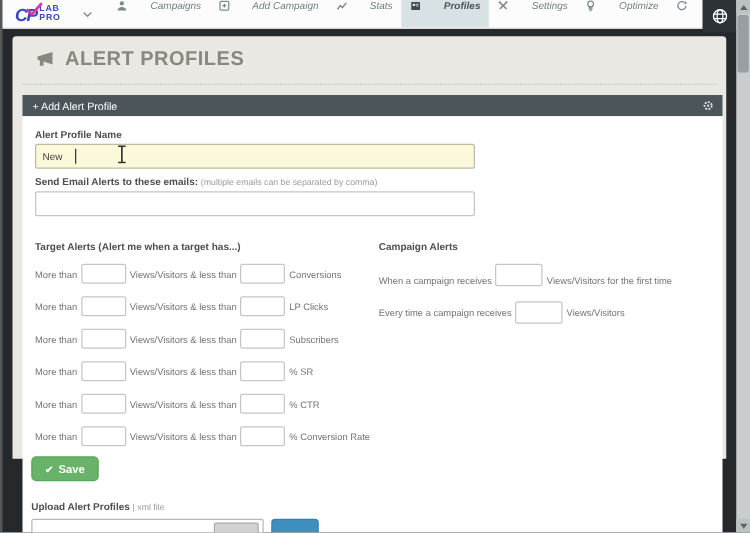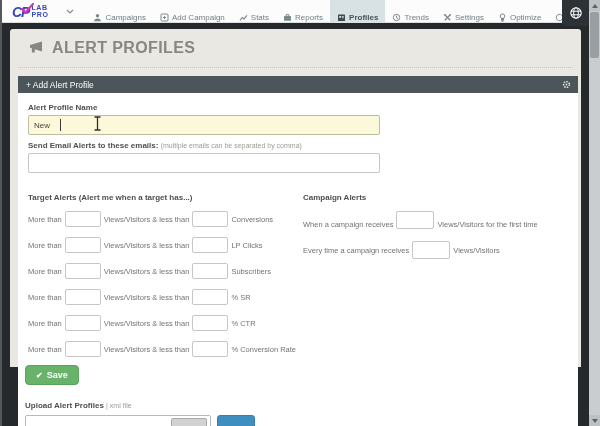--- a/index.html
+++ b/index.html
@@ -17,21 +17,21 @@
     position:absolute; top:0; left:0; width:589px; height:23px;
     background:#fcfcfc; border-bottom:1px solid #dfdfdf;
     display:flex; align-items:center; z-index:2;
   }
   .logo { display:flex; align-items:flex-end; margin-left:12px; position:relative; }
   .logo-cp { font-size:14px; font-weight:bold; color:#3847bf; letter-spacing:-1px; line-height:14px; font-style:italic; }
   .logo-check { position:absolute; left:9px; top:-4px; }
   .logo-lab { font-size:7px; font-weight:bold; color:#3847bf; letter-spacing:0.6px; margin-left:2px; margin-bottom:1px; }
   .nav-chevron { margin-left:18px; display:flex; align-items:center; cursor:pointer; }
   .nav-items { display:flex; align-items:stretch; height:100%; margin-left:12px; }
-  .nav-item { display:flex; align-items:flex-end; gap:3px; padding:0 7px; font-size:8px; color:#6e7e81; cursor:pointer; white-space:nowrap; }
+  .nav-item { display:flex; align-items:flex-start; gap:18px; padding:0 7px; font-size:8px; color:#6e7e81; cursor:pointer; white-space:nowrap;font-style:italic; }
   .nav-item.active { background:#d8e1e4; color:#45555b; font-weight:bold; }
   .nav-icon { display:flex; align-items:center; }
   .globe-btn {
     position:absolute; right:11px; top:0; width:27px; height:26px;
     background:#2d3237; border-radius:0 0 3px 3px; z-index:3;
     display:flex; align-items:center; justify-content:center; cursor:pointer;
   }
 
   
   .scrollbar { position:absolute; right:0; top:0; width:11px; height:426px; background:#c9cdcf; z-index:5; }
@@ -142,48 +142,30 @@
       <span>Add Campaign</span>
     </div>
     <div class="nav-item">
       <span class="nav-icon">
         <svg width="9" height="9" viewBox="0 0 9 9">
             <polyline points="1,7.5 3.2,4.5 5,6 8,2.3" fill="none" stroke="#7b8a8d" stroke-width="1.2"></polyline>
           </svg>
       </span>
       <span>Stats</span>
     </div>
-    <div class="nav-item">
-      <span class="nav-icon">
-        <svg width="9" height="9" viewBox="0 0 9 9">
-            <rect x="1" y="3" width="7" height="4.8" rx="0.5" fill="#7b8a8d"></rect>
-            <path d="M3.2,3 V1.6 h2.6 V3" fill="none" stroke="#7b8a8d"></path>
-          </svg>
-      </span>
-      <span>Reports</span>
-    </div>
     <div class="nav-item active">
       <span class="nav-icon">
         <svg width="9" height="9" viewBox="0 0 9 9">
             <rect x="1" y="1.5" width="7" height="6.5" rx="0.5" fill="#3e4a4f"></rect>
             <rect x="2.2" y="3" width="2" height="1.8" fill="#d8e1e4"></rect>
             <rect x="5" y="3" width="1.8" height="0.8" fill="#d8e1e4"></rect>
             <rect x="5" y="4.4" width="1.8" height="0.8" fill="#d8e1e4"></rect>
           </svg>
       </span>
       <span>Profiles</span>
-    </div>
-    <div class="nav-item">
-      <span class="nav-icon">
-        <svg width="9" height="9" viewBox="0 0 9 9">
-            <circle cx="4.5" cy="4.5" r="3.2" fill="none" stroke="#7b8a8d"></circle>
-            <polyline points="4.5,2.7 4.5,4.7 6,5.5" fill="none" stroke="#7b8a8d"></polyline>
-          </svg>
-      </span>
-      <span>Trends</span>
     </div>
     <div class="nav-item">
       <span class="nav-icon">
         <svg width="9" height="9" viewBox="0 0 9 9">
             <line x1="1.8" y1="1.8" x2="7.2" y2="7.2" stroke="#7b8a8d" stroke-width="1.3"></line>
             <line x1="7.2" y1="1.8" x2="1.8" y2="7.2" stroke="#7b8a8d" stroke-width="1.3"></line>
             <circle cx="1.8" cy="1.8" r="0.9" fill="#7b8a8d"></circle>
             <circle cx="7.2" cy="1.8" r="0.9" fill="#7b8a8d"></circle>
           </svg>
       </span>

